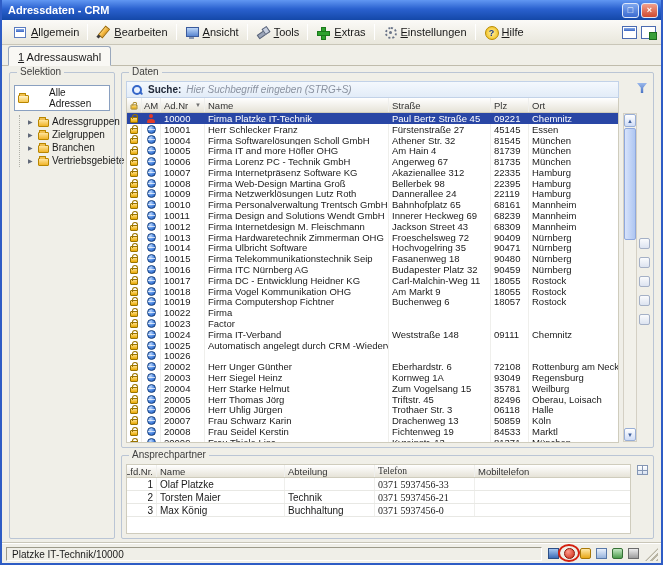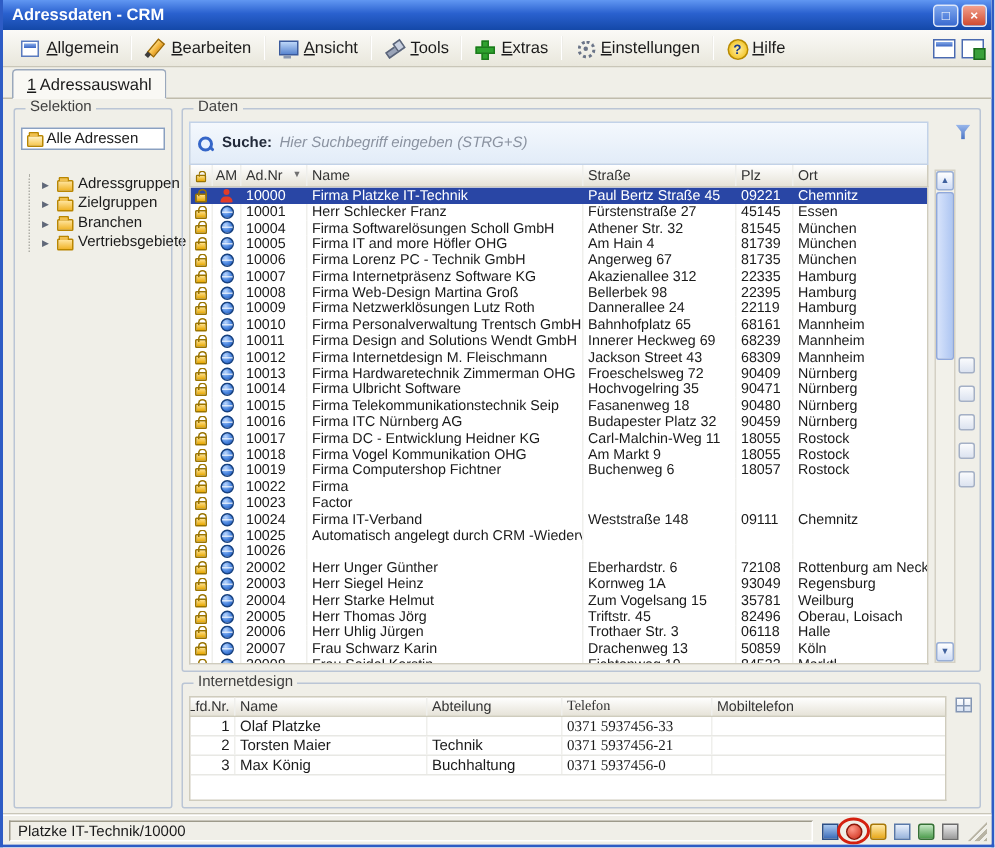--- a/index.html
+++ b/index.html
@@ -55,35 +55,35 @@
   .tab.active{background:#f9f8f4;top:0;padding-top:4px;z-index:2;border-bottom:1px solid #f9f8f4;margin-bottom:-1px;}
   .tab::first-letter{text-decoration:underline;}
 
   
   .content{flex:1;display:flex;gap:6px;padding:6px 7px 4px;min-height:0;}
   .groupbox{position:relative;border:1px solid #bac5d5;border-radius:2px;}
   .gb-title{position:absolute;top:-7px;left:7px;background:#f0efe8;padding:0 3px;font-size:10px;color:#404040;line-height:12px;}
 
   
   .left-panel{width:106px;flex:none;padding:12px 4px 4px;}
-  .tree-root{display:flex;align-items:center;gap:2px;background:#fff;border:1px solid #8aa0c0;padding:1px 3px;font-size:10px;margin-bottom:16px;}
+  .tree-root{display:flex;align-items:center;gap:20px;background:#fff;border:1px solid #8aa0c0;padding:1px 3px;font-size:10px;margin-bottom:4px;}
   .tree-children{padding-left:8px;border-left:1px dotted #b0b0a8;margin-left:5px;}
   .tree-item{display:flex;align-items:center;gap:3px;padding:1px 0;font-size:10px;white-space:nowrap;}
   .expander{font-size:6px;color:#606878;width:7px;flex:none;}
   .ic-folder,.ic-folder-open{position:relative;width:11px;height:8px;background:linear-gradient(#ffe49c,#f0b429);
     border:1px solid #b98600;border-radius:1px;display:inline-block;flex:none;margin-top:2px;}
   .ic-folder::before,.ic-folder-open::before{content:"";position:absolute;top:-3px;left:0;width:5px;height:2px;
     background:#f0c050;border:1px solid #b98600;border-bottom:none;border-radius:1px 1px 0 0;}
   .ic-folder-open{background:linear-gradient(#fff2c8,#f6c850);}
 
   
   .right-col{flex:1;display:flex;flex-direction:column;gap:7px;min-width:0;}
   .daten-panel{flex:1;padding:8px 4px 4px;display:flex;flex-direction:column;min-height:0;position:relative;}
 
-  .search-strip{height:29px;flex:none;display:flex;align-items:center;gap:5px;background:linear-gradient(#f4f8fd,#e2ecf8);
+  .search-strip{height:17px;flex:none;display:flex;align-items:center;gap:5px;background:linear-gradient(#f4f8fd,#e2ecf8);
     border:1px solid #c2d2e8;padding:0 4px;margin-right:30px;}
   .search-icon{width:12px;height:12px;position:relative;flex:none;}
   .search-icon::before{content:"";position:absolute;left:1px;top:1px;width:6px;height:6px;border:2px solid #3566c8;border-radius:50%;background:#eaf2ff;}
   .search-icon::after{content:"";position:absolute;left:8px;top:8px;width:4px;height:2px;background:#3566c8;transform:rotate(45deg);border-radius:1px;}
   .search-label{font-weight:bold;font-size:10px;color:#222a3a;}
   .search-placeholder{font-style:italic;color:#8a92a0;font-size:10px;flex:1;white-space:nowrap;overflow:hidden;}
   .filter-icon{position:absolute;top:10px;right:6px;width:10px;height:10px;background:linear-gradient(#9ab8ec,#4a74c4);
     clip-path:polygon(0 0,100% 0,62% 48%,62% 100%,38% 100%,38% 48%);}
 
   
@@ -136,21 +136,21 @@
   .a-nr{width:30px;flex:none;justify-content:flex-end;}
   .a-name{width:128px;flex:none;}
   .a-abt{width:90px;flex:none;}
   .a-tel{width:100px;flex:none;font-family:Liberation Serif, serif;}
   .a-mob{flex:1;border-right:none;}
   .grid-icon{position:absolute;top:9px;right:5px;width:11px;height:10px;background:linear-gradient(#fff,#d8e2f2);border:1px solid #8496b4;}
   .grid-icon::before{content:"";position:absolute;left:0;right:0;top:4px;height:1px;background:#8496b4;}
   .grid-icon::after{content:"";position:absolute;top:0;bottom:0;left:4px;width:1px;background:#8496b4;}
 
   
-  .statusbar{height:20px;flex:none;display:flex;align-items:flex-end;gap:5px;padding:2px 3px 2px 4px;background:#f0efe8;
+  .statusbar{height:20px;flex:none;display:flex;align-items:center;gap:5px;padding:2px 3px 2px 4px;background:#f0efe8;
     border-top:1px solid #ffffff;box-shadow:0 -1px 0 #c9c6b8;}
   .status-text{flex:1;height:14px;line-height:13px;font-size:10px;padding:0 5px;border:1px solid;
     border-color:#9d9a8a #fff #fff #9d9a8a;white-space:nowrap;overflow:hidden;}
   .status-icons{display:flex;gap:3px;align-items:center;}
   .sic-cell{position:relative;width:13px;height:13px;display:inline-block;}
   .sic{position:absolute;inset:1px;}
   .status-connection-icon{background:linear-gradient(#a8c8f0,#3c6cb8);border:1px solid #2c4f86;}
   .status-alert-icon{background:radial-gradient(circle at 35% 30%,#ff9a8a,#cc2814);border:1px solid #8c170a;border-radius:50%;}
   .status-user-icon{background:linear-gradient(#ffe9a8,#e8a818);border:1px solid #a87808;border-radius:2px;}
   .status-lock-icon{background:linear-gradient(#e8f0fc,#98b4dc);border:1px solid #5878a8;}
@@ -686,21 +686,21 @@
         <div class="side-strip">
             <span class="side-tool"></span>
             <span class="side-tool"></span>
             <span class="side-tool"></span>
             <span class="side-tool"></span>
             <span class="side-tool"></span>
           </div>
       </div>
 
       <div class="groupbox ansprech-panel">
-        <span class="gb-title">Internetdesign</span>
+        <span class="gb-title">Ansprechpartner</span>
         <div class="ap-head">
             <span class="td hcell a-nr">Lfd.Nr.</span>
             <span class="td hcell a-name">Name</span>
             <span class="td hcell a-abt">Abteilung</span>
             <span class="td hcell a-tel">Telefon</span>
             <span class="td hcell a-mob">Mobiltelefon</span>
           </div>
         <div class="ap-body">
             <div class="tr ap-tr">
               <span class="td a-nr">1</span>

